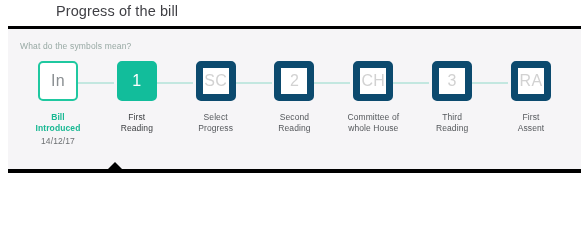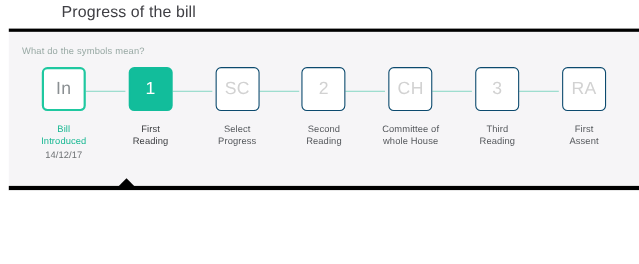--- a/index.html
+++ b/index.html
@@ -118,36 +118,36 @@
     border: 2px solid #1fc8a0;
     color: #8a8f92;
   }
   .step-box.active {
     background: #12bd9b;
     border: 2px solid #12bd9b;
     color: #ffffff;
   }
   .step-box.pending {
     background: #ffffff;
-    border: 1px solid #0c4a6e;
+    border: 7px solid #0c4a6e;
     color: #d2d2d2;
   }
 
   .step-label {
     margin-top: 7px;
     text-align: center;
     font-size: 8.5px;
     line-height: 11px;
     color: #55585c;
     letter-spacing: 0.1px;
     white-space: pre-line;
   }
   .step-label.accent {
     color: #19b893;
-    font-weight: normal;
+    font-weight: bold;
   }
   .step-label.current {
     color: #3b3d40;
     font-weight: normal;
   }
   .step-date {
     margin-top: 2px;
     font-size: 8.5px;
     line-height: 11px;
     color: #6d7073;

